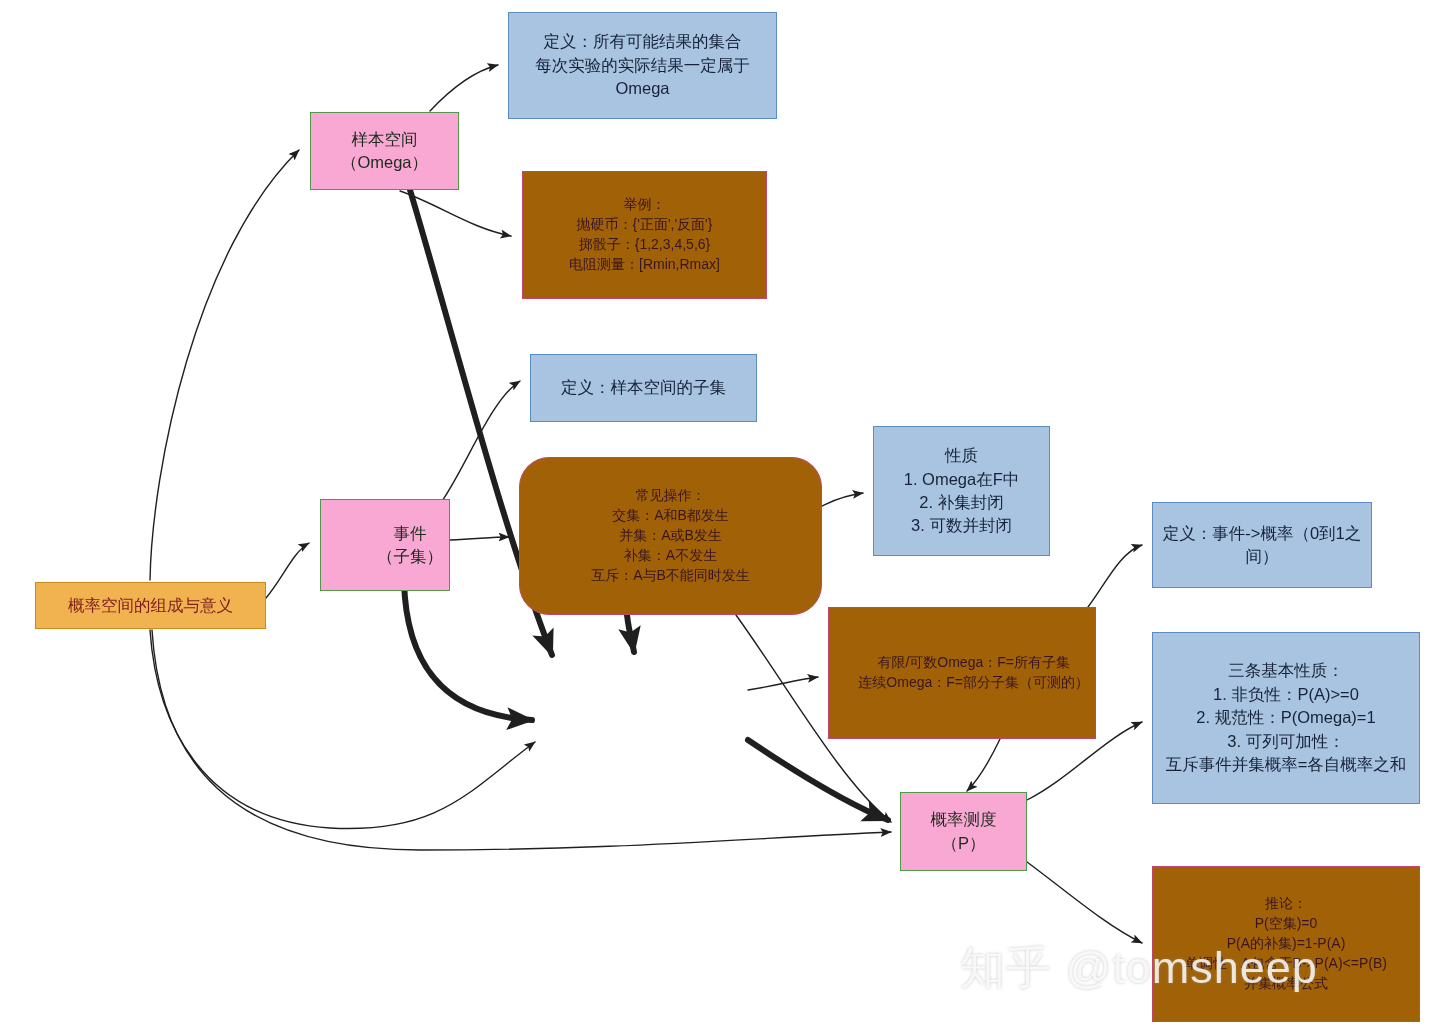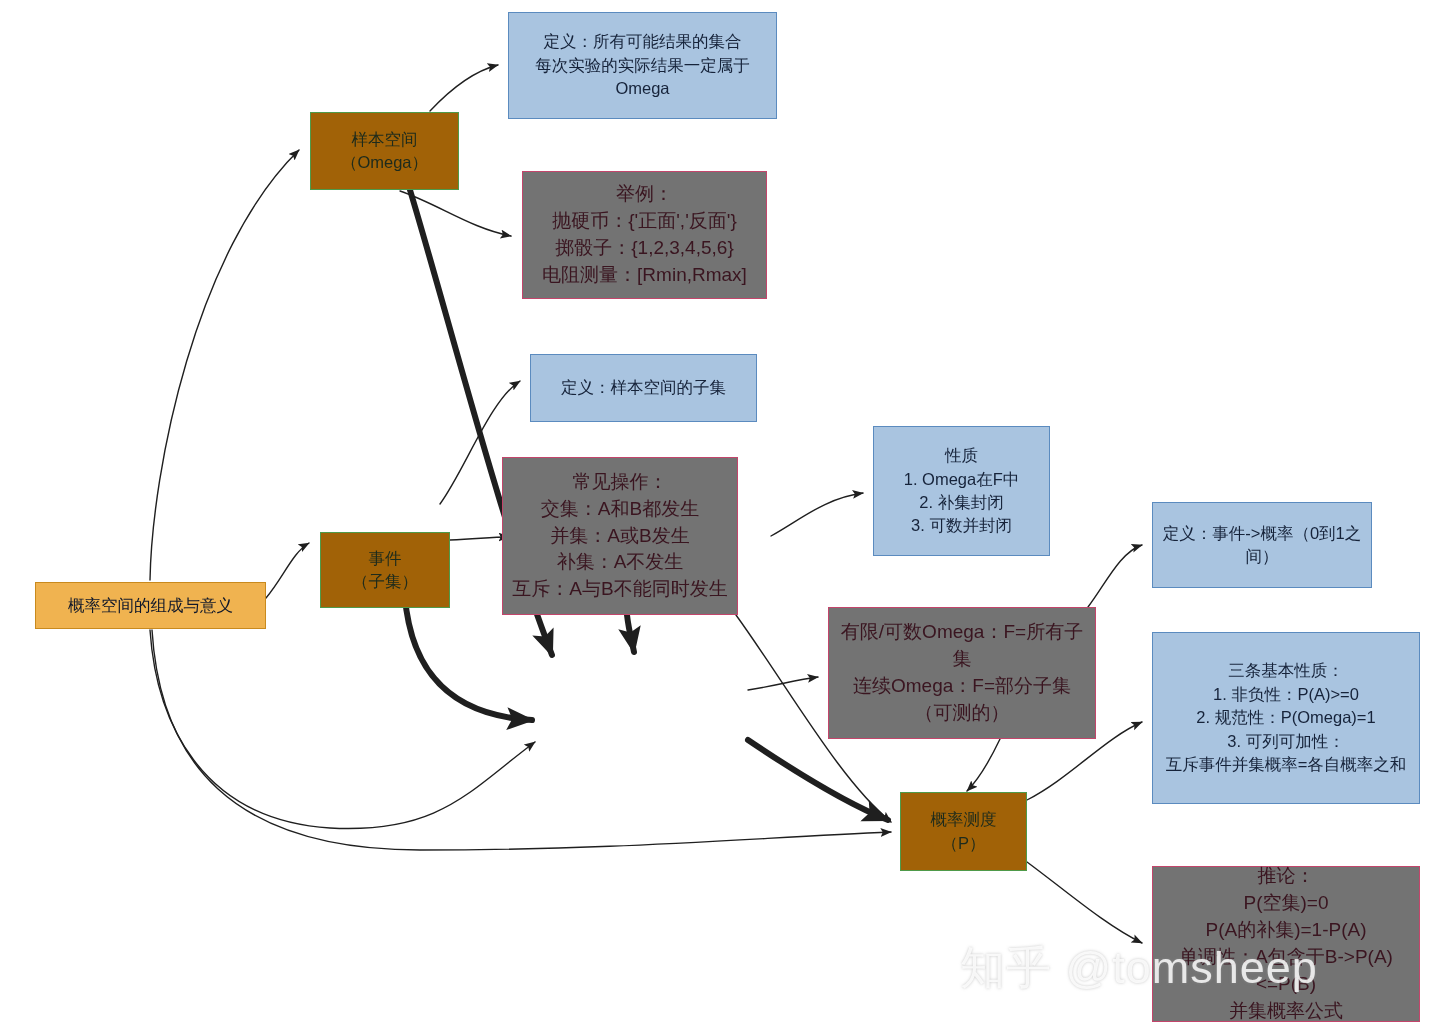--- a/index.html
+++ b/index.html
@@ -31,41 +31,41 @@
     box-sizing: border-box;
     display: flex;
     align-items: center;
     justify-content: center;
     text-align: center;
     line-height: 1.42;
     white-space: pre-line;
     padding: 16px 6px;
   }
   .node-green {
-    background: #a16207;
+    background: #f9a8d4;
     border: 1.6px solid #4e9a4a;
     color: #1d2b1c;
     font-size: 16.5px;
   }
   .node-blue {
     background: #a9c4e0;
     border: 1.6px solid #5b8bbf;
     color: #16233a;
     font-size: 16.5px;
   }
   .node-pink {
-    background: #737373;
+    background: #a16207;
     border: 1.6px solid #c3456b;
     color: #3a1520;
-    font-size: 19px;
+    font-size: 14px;
   }
   .node-orange {
     background: #f0b350;
     border: 1.6px solid #c98a1e;
-    color: #0f172a;
+    color: #7f1d1d;
     font-size: 16.5px;
   }
   #watermark {
     position: absolute;
     left: 960px;
     top: 938px;
     font-size: 45px;
     font-weight: normal;
     color: rgba(255,255,255,0.82);
     text-shadow: 0 0 3px rgba(150,150,150,0.55);
@@ -146,30 +146,30 @@
 每次实验的实际结果一定属于Omega</span>
   </div>
 
   <div class="node node-pink" style="left:522px; top:171px; width:245px; height:128px;">
     <span>举例：
 抛硬币：{'正面','反面'}
 掷骰子：{1,2,3,4,5,6}
 电阻测量：[Rmin,Rmax]</span>
   </div>
 
-  <div class="node node-green" style="left:320px; top:532px; width:130px; height:76px;">
+  <div class="node node-green" style="left:320px; top:499px; width:130px; height:92px;justify-content:flex-end;">
     <span>事件
 （子集）</span>
   </div>
 
   <div class="node node-blue" style="left:530px; top:354px; width:227px; height:68px;">
     <span>定义：样本空间的子集</span>
   </div>
 
-  <div class="node node-pink" style="left:502px; top:457px; width:236px; height:158px;">
+  <div class="node node-pink" style="left:519px; top:457px; width:303px; height:158px;border-radius:30px;">
     <span>常见操作：
 交集：A和B都发生
 并集：A或B发生
 补集：A不发生
 互斥：A与B不能同时发生</span>
   </div>
 
 
   <div class="node node-blue" style="left:873px; top:426px; width:177px; height:130px;">
     <span>性质

